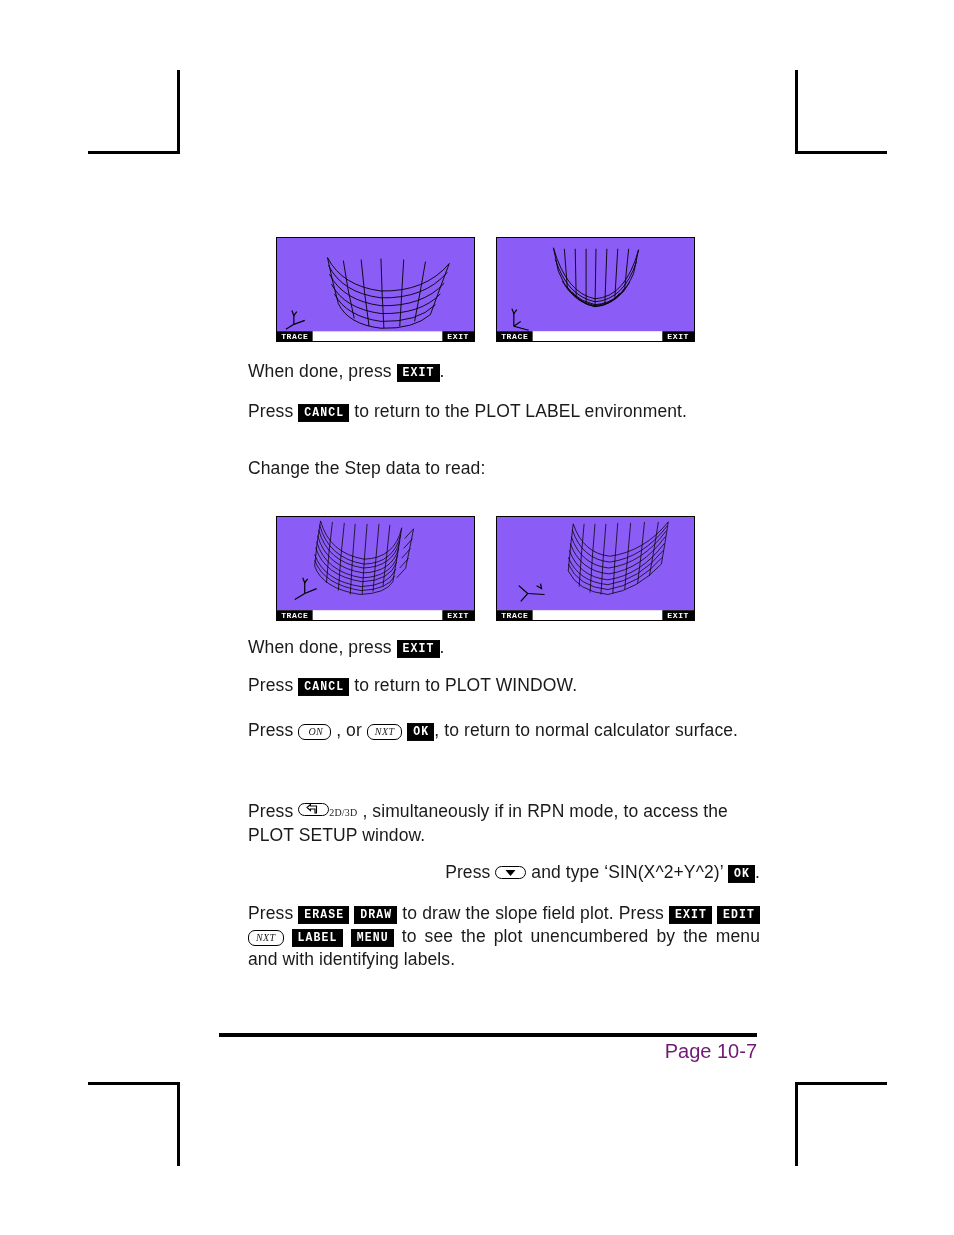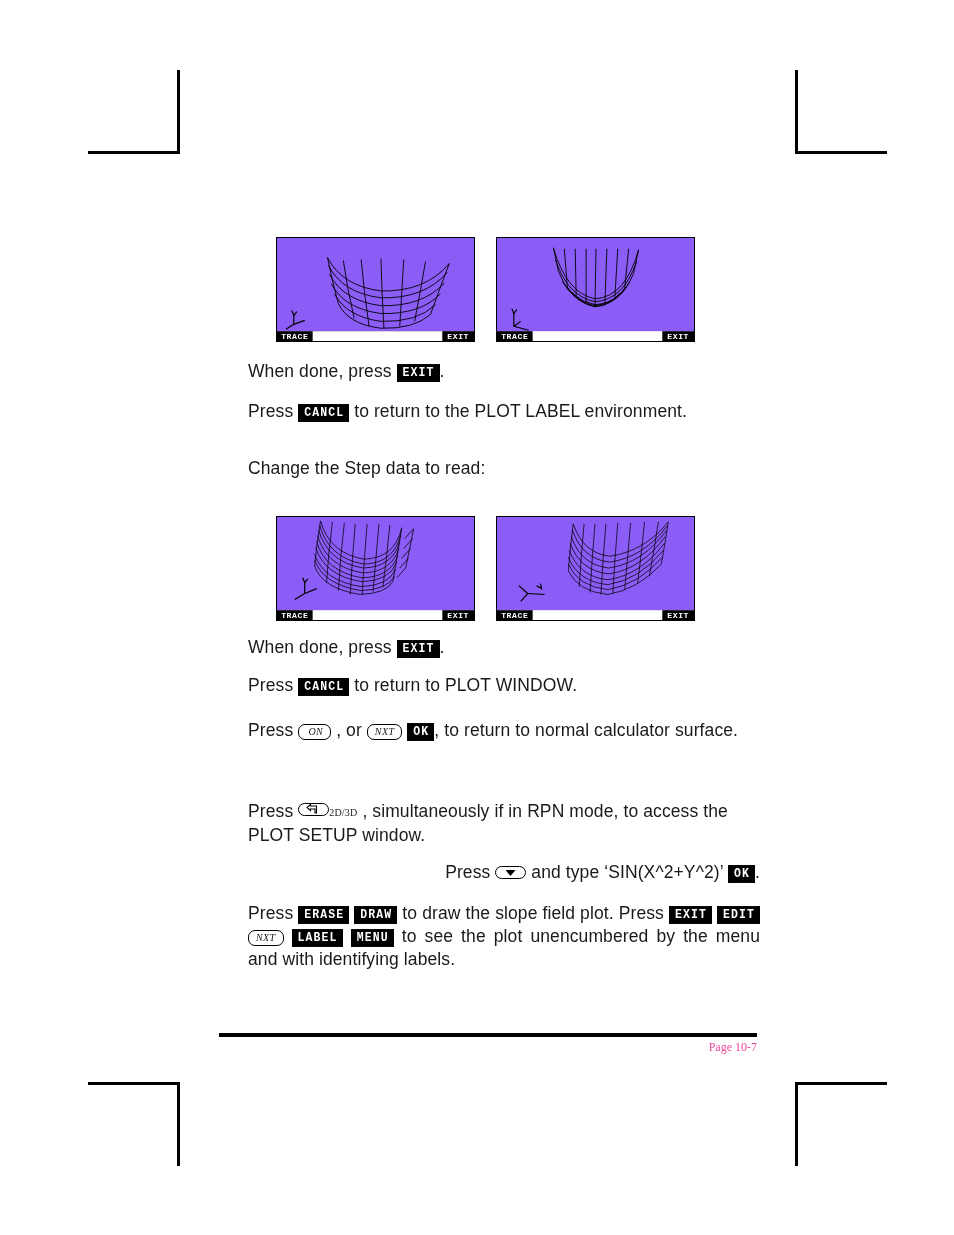--- a/index.html
+++ b/index.html
@@ -109,22 +109,22 @@
     box-sizing:border-box;
   }
   .screen svg{display:block;width:100%;height:100%;}
 
   
   .footer-rule{
     position:absolute;left:219px;top:1033px;width:538px;height:4px;background:#000;
   }
   .footer-page{
     position:absolute;left:219px;top:1040px;width:538px;
-    text-align:right;font-size:12px;color:#ec4899;
-    font-family:Liberation Serif, serif;
+    text-align:right;font-size:20px;color:#701a75;
+    font-family:Liberation Sans, sans-serif;
   }
 </style>
 </head>
 <body>
 
 <div class="page">
 
   <div class="mark mark-tl">
       <span class="v"></span>
       <span class="h"></span>

